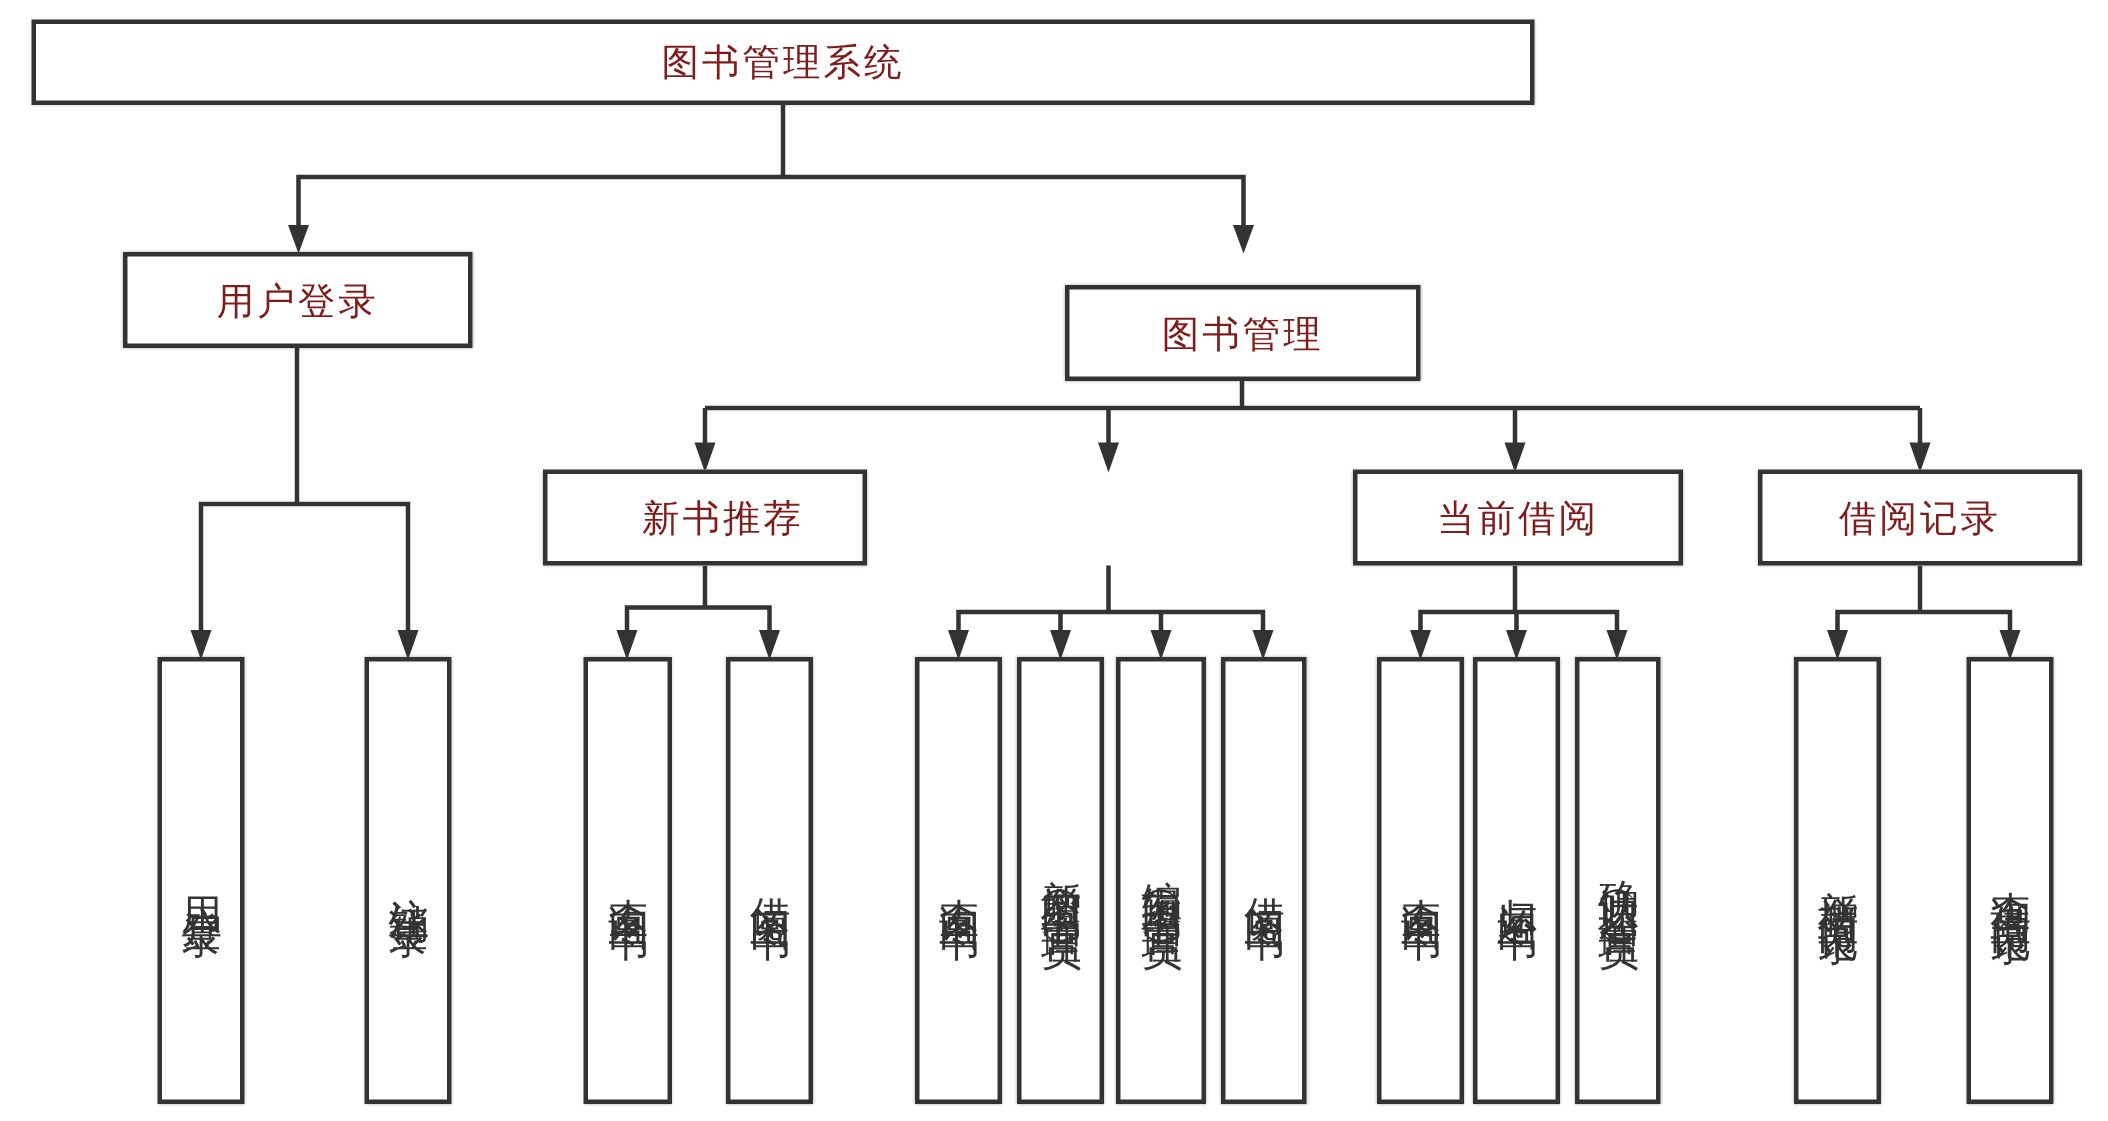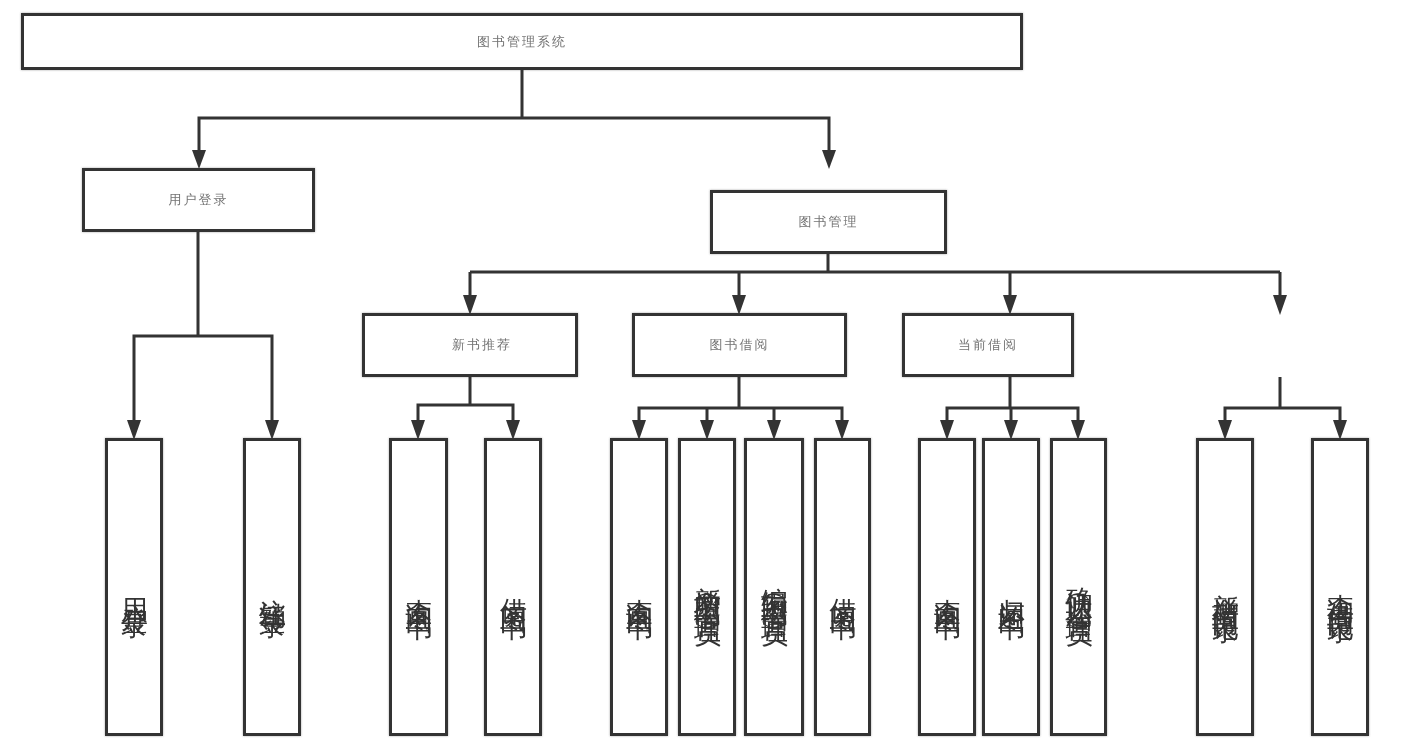--- a/index.html
+++ b/index.html
@@ -28,24 +28,24 @@
     border: 3px solid #333333;
     box-shadow: 0 0 2px rgba(60,60,60,0.45);
     display: flex;
     align-items: center;
     justify-content: center;
     color: #333333;
     z-index: 2;
   }
 
   .hlabel {
-    font-size: 13px;
+    font-size: 25px;
     letter-spacing: 2px;
     white-space: nowrap;
-    color: #737373;
+    color: #7f1d1d;
   }
 
   .leaf-label {
     writing-mode: vertical-lr;
     text-orientation: mixed;
     font-size: 27px;
     letter-spacing: 5px;
     line-height: 1;
     color: #333333;
     max-height: 290px;
@@ -54,21 +54,21 @@
   
   .n-root  { left: 21px;   top: 13px;  width: 1002px; height: 57px; }
 
   
   .n-login { left: 82px;   top: 168px; width: 233px;  height: 64px; }
   .n-mgmt  { left: 710px;  top: 168px; width: 237px;  height: 64px; margin-top: 22px; }
 
   
   .n-nbr   { left: 362px;  top: 313px; width: 216px;  height: 64px; padding-left: 24px; }
   .n-bb    { left: 632px;  top: 313px; width: 215px;  height: 64px; }
-  .n-cb    { left: 902px;  top: 313px; width: 172px;  height: 64px; }
+  .n-cb    { left: 902px;  top: 313px; width: 220px;  height: 64px; }
   .n-br    { left: 1172px; top: 313px; width: 216px;  height: 64px; }
 
   
   .leaf { top: 438px; height: 298px; }
   .l-ul  { left: 105px;  width: 58px; }
   .l-lo  { left: 243px;  width: 58px; }
   .l-nq  { left: 389px;  width: 59px; }
   .l-nb  { left: 484px;  width: 58px; }
   .l-bq  { left: 610px;  width: 58px; }
   .l-ba  { left: 678px;  width: 58px; }
@@ -143,26 +143,26 @@
   <div class="box n-login">
     <span class="hlabel">用户登录</span>
   </div>
   <div class="box n-mgmt">
     <span class="hlabel">图书管理</span>
   </div>
 
   <div class="box n-nbr">
     <span class="hlabel">新书推荐</span>
   </div>
-  <div class="box n-bb">
-    <span class="hlabel">图书借阅</span>
-  </div>
   <div class="box n-cb">
     <span class="hlabel">当前借阅</span>
   </div>
+  <div class="box n-br">
+    <span class="hlabel">借阅记录</span>
+  </div>
 
   <div class="box leaf l-ul">
     <span class="leaf-label">用户登录</span>
   </div>
   <div class="box leaf l-lo">
     <span class="leaf-label">注销登录</span>
   </div>
 
   <div class="box leaf l-nq">
     <span class="leaf-label">查询图书</span>

